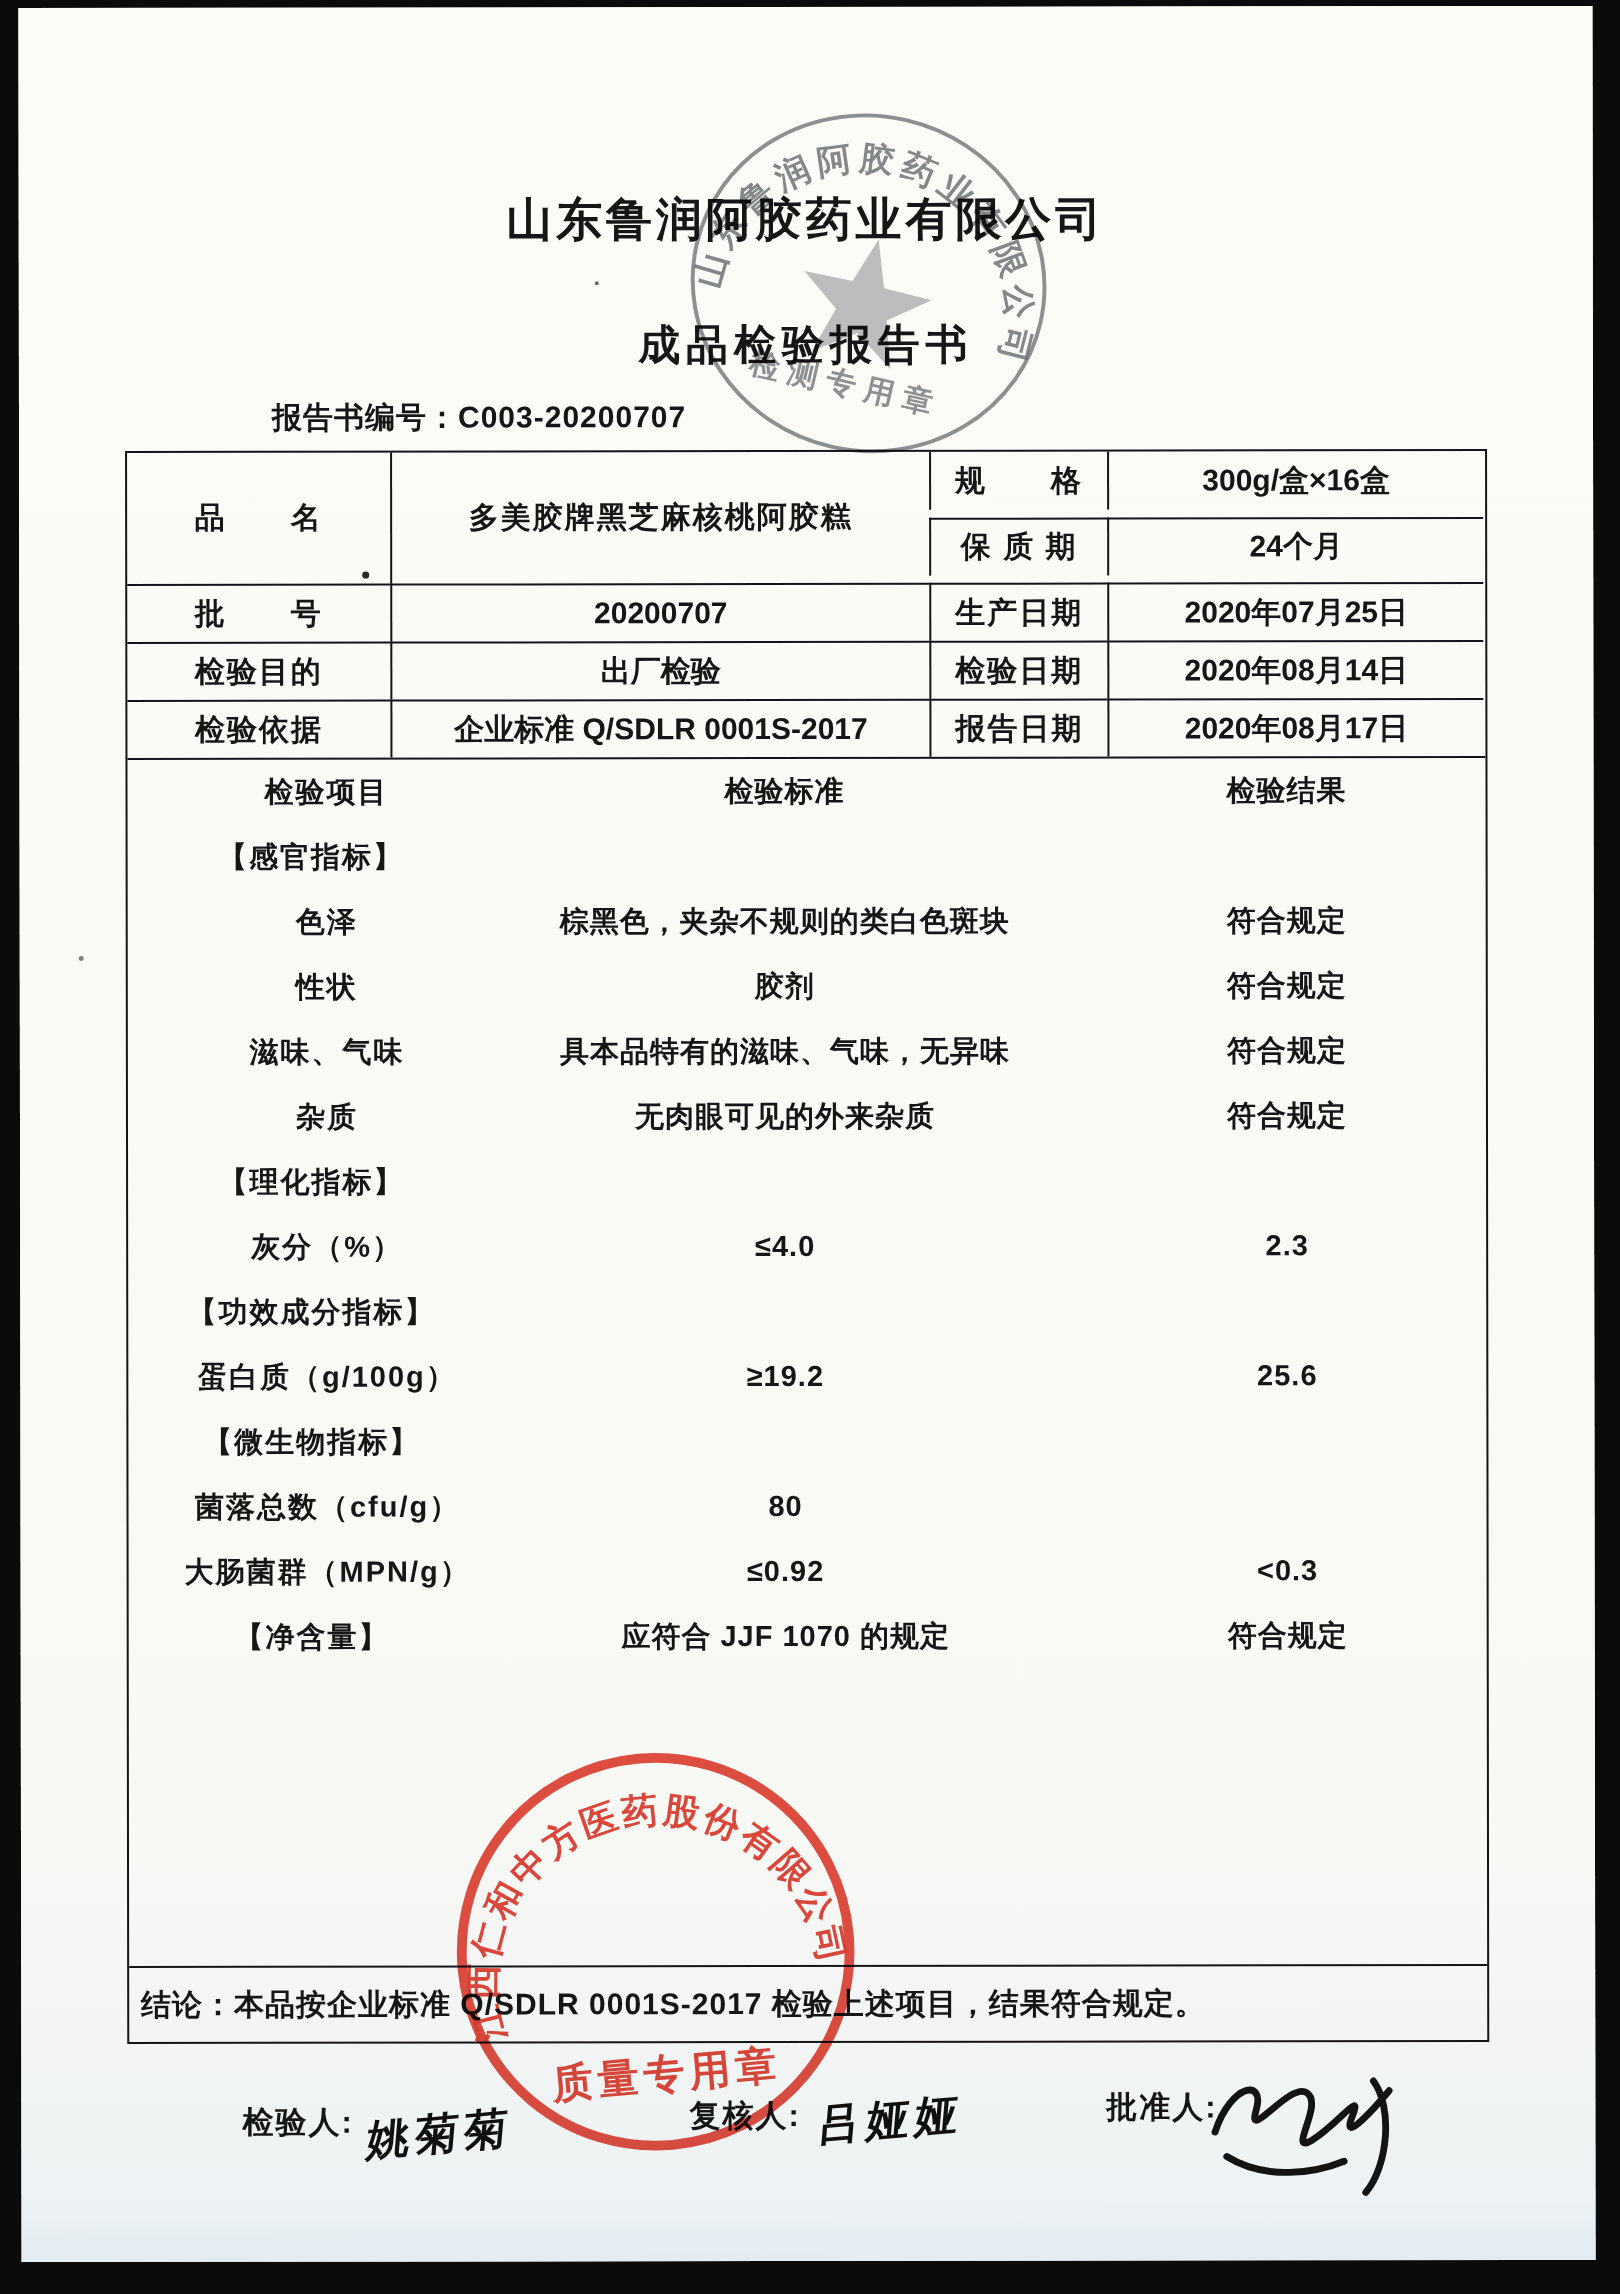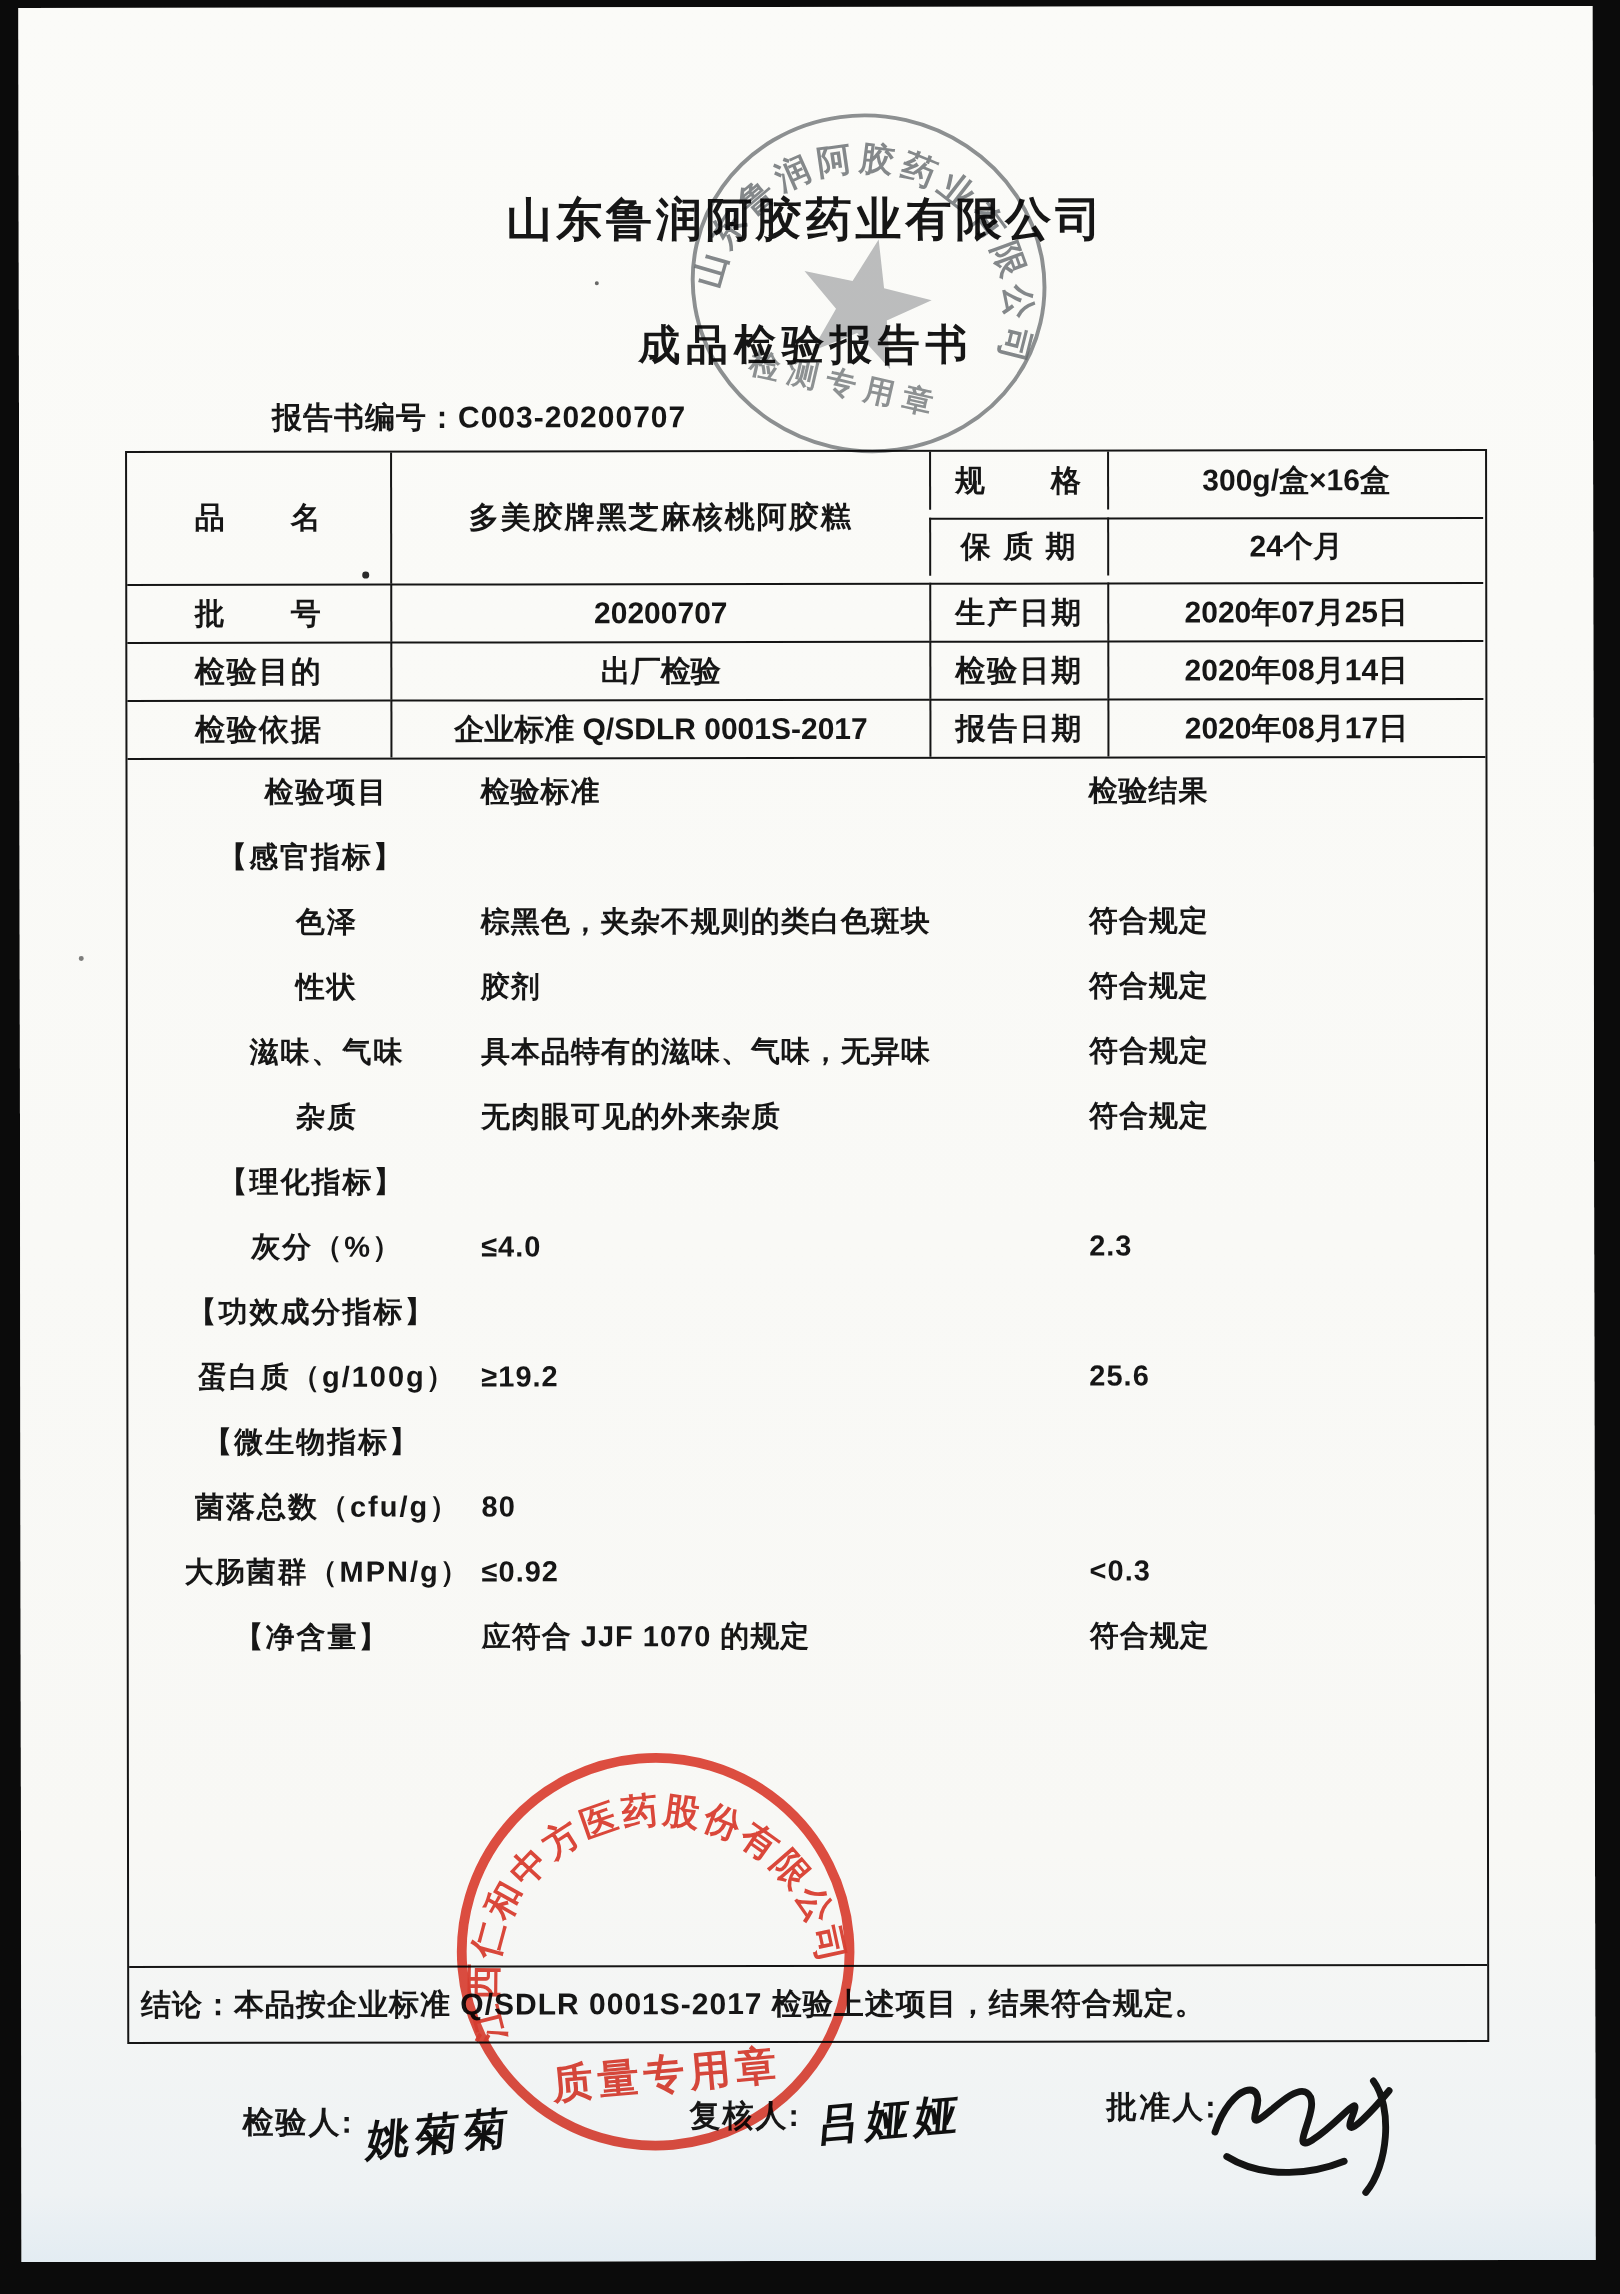--- a/index.html
+++ b/index.html
@@ -29,21 +29,21 @@
   .lbl{letter-spacing:2px;}
   .pname{font-size:33px;letter-spacing:2px;}
 
   
   .results{position:relative;height:1208px;border-top:2.5px solid #151515;box-sizing:border-box;}
   .r-row{display:grid;grid-template-columns:353px 608px 396px;height:65px;align-items:center;
          font-size:29px;font-weight:700;}
   .r-head{height:65px;}
   .c1{padding-left:45px;letter-spacing:2px;text-align:center;}
   .c1.sec{padding-left:13.7px;}
-  .c2,.c3{letter-spacing:1px;}
+  .c2,.c3{text-align:center;letter-spacing:1px;}
 
   .conclusion{height:76px;border-top:2.5px solid #151515;display:flex;align-items:center;
               padding-left:11.8px;font-size:30px;font-weight:700;box-sizing:border-box;letter-spacing:1px;}
 
   
   .sig-line{position:absolute;top:2084px;left:0;width:100%;height:118px;}
   .sig-label{position:absolute;font-size:31px;font-weight:700;letter-spacing:2px;}
   .sig-name{position:absolute;font-size:43px;font-weight:700;
             transform:rotate(-5deg) skewX(-10deg);letter-spacing:5.9px;color:#101010;}
 

